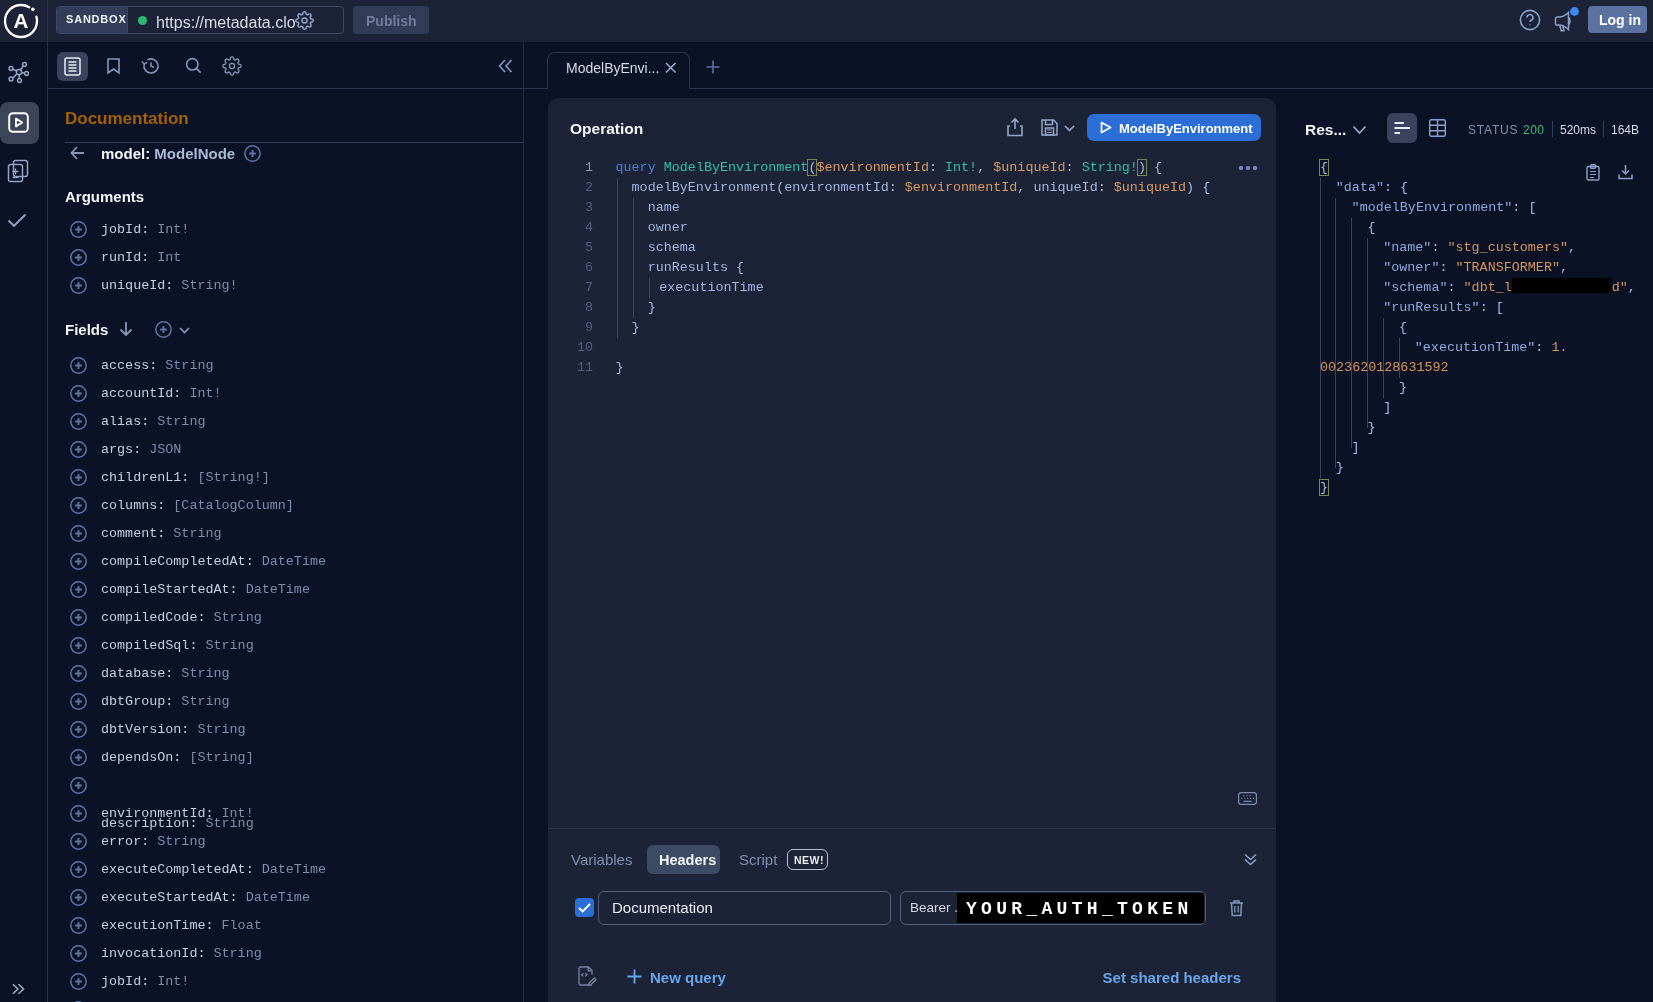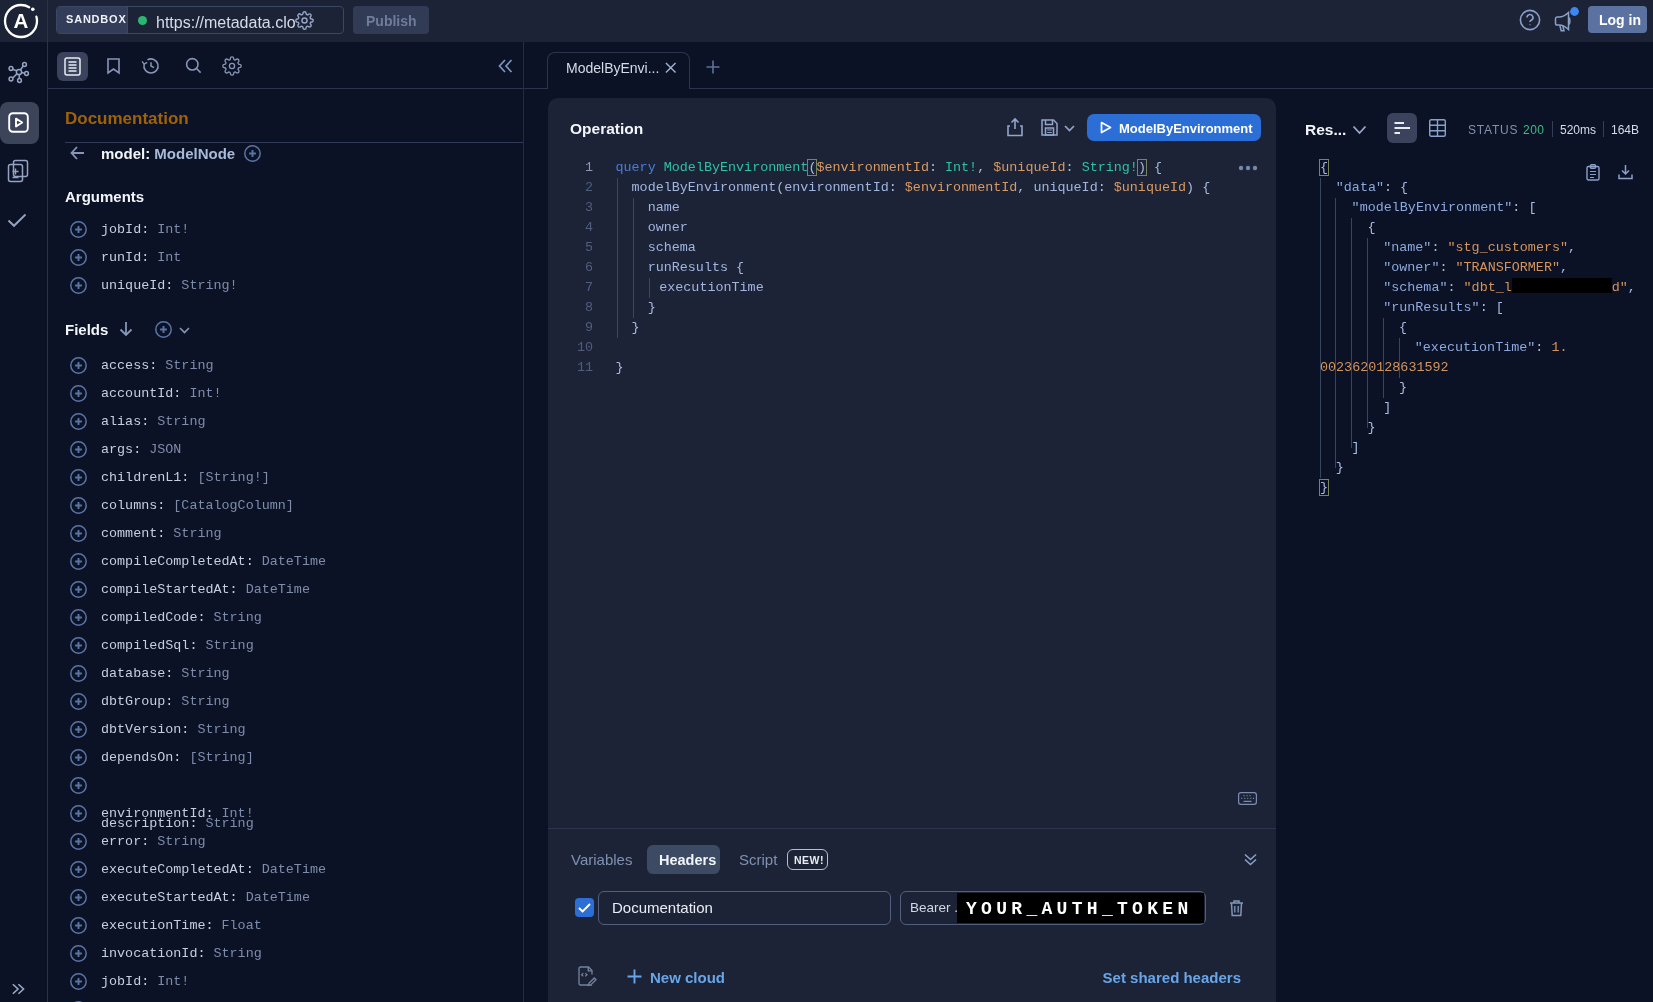--- a/index.html
+++ b/index.html
@@ -364,21 +364,21 @@
 
     <svg class="abs" style="left:578px;top:966px;" width="19" height="20" viewBox="0 0 19 20" fill="none" stroke="#7484a3" stroke-width="1.3">
       <path d="M13.8 19 L2.5 19 A1.5 1.5 0 0 1 1 17.5 L1 2.5 A1.5 1.5 0 0 1 2.5 1 L10.5 1 L14 4.5 L14 8.5"></path>
       <path d="M10.2 1.2 L10.2 4.8 L13.8 4.8"></path>
       <path d="M5.3 7.2 L3.6 8.8 L5.3 10.4 M7.3 7.2 L9 8.8 L7.3 10.4" stroke-width="1.2"></path>
       <path d="M11 17.3 L16.3 12 L18 13.7 L12.7 19 L10.5 19.5 Z" fill="#1c2336"></path>
     </svg>
     <svg class="abs" style="left:627px;top:969px;" width="15" height="15" viewBox="0 0 15 15" fill="none" stroke="#69a5e9" stroke-width="1.9">
       <path d="M7.5 0.5 L7.5 14.5 M0.5 7.5 L14.5 7.5"></path>
     </svg>
-    <div class="t sans" style="left:650px;top:969px;font-size:15px;font-weight:bold;color:#69a5e9;">New cloud</div>
+    <div class="t sans" style="left:650px;top:969px;font-size:15px;font-weight:bold;color:#69a5e9;">New query</div>
     <div class="t sans" style="right:412px;top:969px;font-size:15px;font-weight:bold;color:#69a5e9;">Set shared headers</div>
   </div>
 
   <div id="rightpanel">
     <div class="t sans" style="left:1305px;top:121px;font-size:15.5px;font-weight:bold;color:#f2f5f9;">Res...</div>
     <svg class="abs" style="left:1352px;top:125px;" width="15" height="10" viewBox="0 0 15 10" fill="none" stroke="#9aa8c6" stroke-width="1.8">
       <path d="M1.5 1.5 L7.5 8 L13.5 1.5"></path>
     </svg>
     <div class="abs" style="left:1387px;top:113px;width:30px;height:30px;background:#3a425c;border-radius:6px;"></div>
     <svg class="abs" style="left:1394px;top:121px;" width="17" height="14" viewBox="0 0 17 14" fill="none" stroke="#e8ecf4" stroke-width="1.9">

